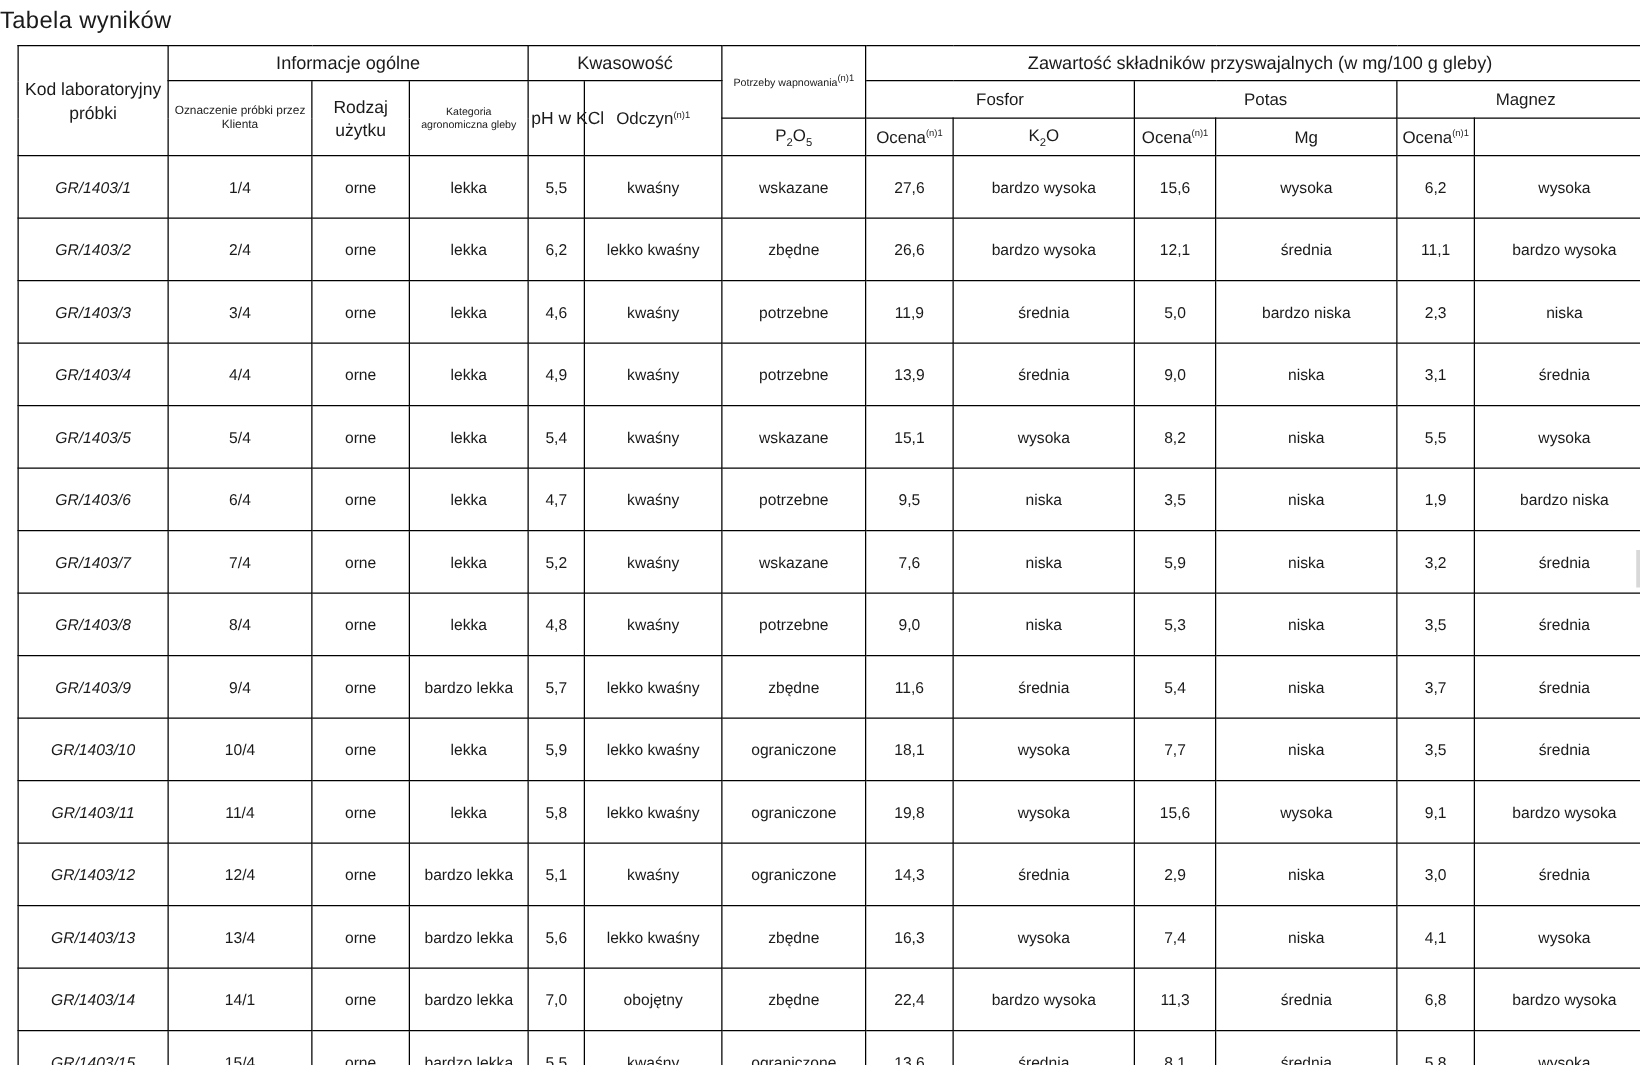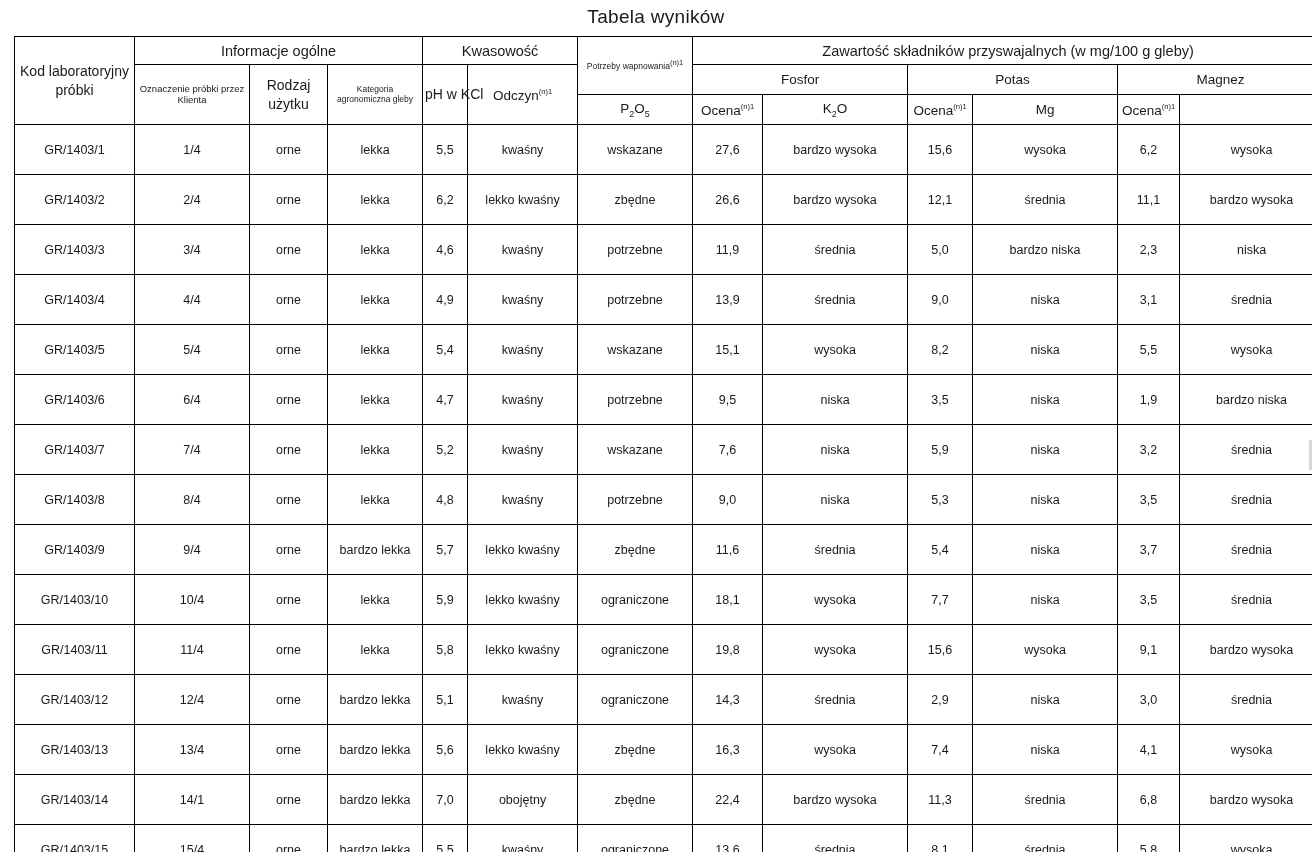--- a/index.html
+++ b/index.html
@@ -9,21 +9,20 @@
   }
   body {
     width: 1312px;
     height: 852px;
     font-family: "Liberation Sans", sans-serif;
     color: #1a1a1a;
     position: relative;
     overflow: hidden;
   }
   #doc-title {
-    text-align: center;
     font-size: 19px;
     font-weight: 400;
     letter-spacing: 0.3px;
     padding: 6px 0 8px 0;
     margin: 0;
   }
   .table-wrap {
     padding: 0 14px;
     box-sizing: border-box;
     width: 100%;
@@ -69,21 +68,21 @@
   }
   .sub {
     font-size: 9px;
     vertical-align: sub;
   }
   
   tr.data-row td {
     height: 47px;
     font-size: 12.5px;
   }
-  td.c-code { font-size: 12px; }
+  td.c-code { font-size: 12px; font-style: italic; }
   td.c-num {
     font-weight: 700;
     font-size: 13px;
   }
   td.c-ph {
     font-weight: 700;
     font-size: 13.5px;
   }
   td.c-text { font-size: 12.5px; }
   td.c-small { font-size: 11.5px; }

